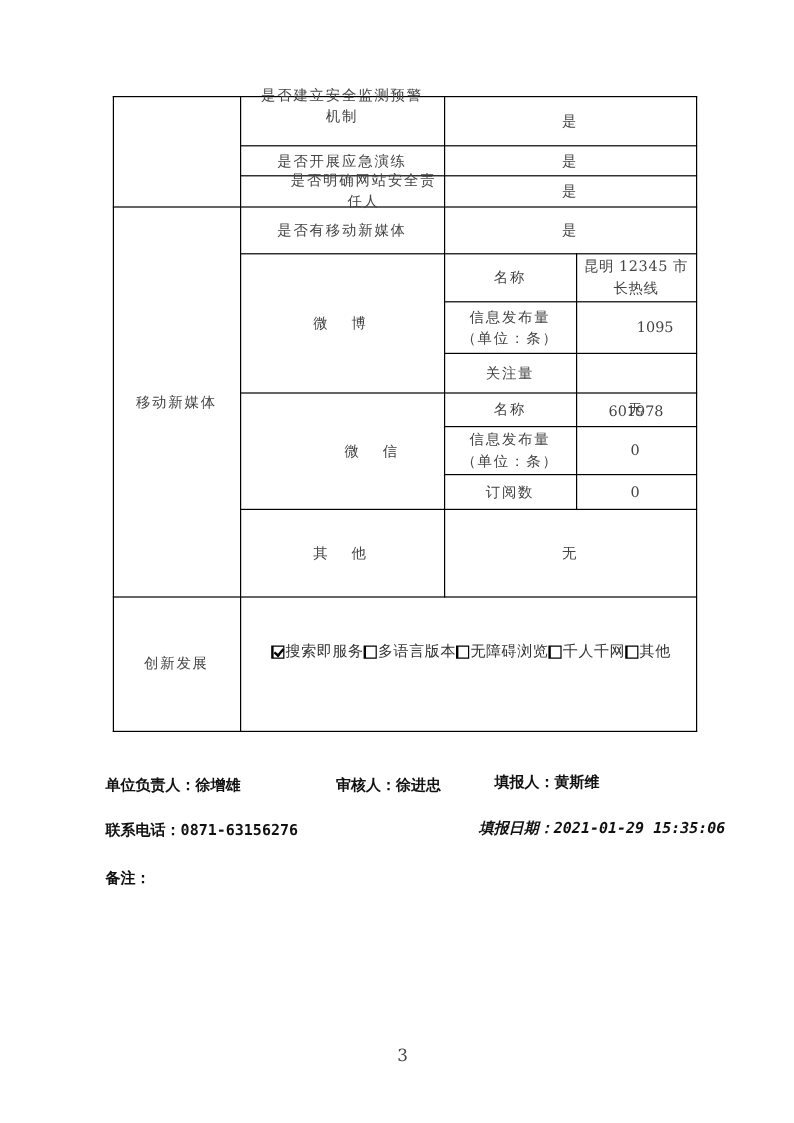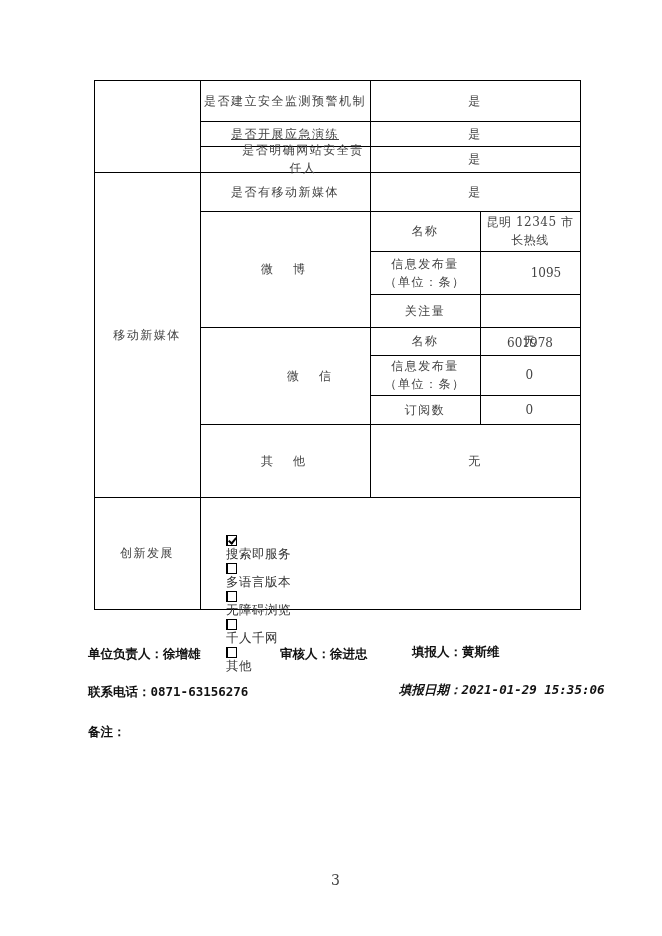--- a/index.html
+++ b/index.html
@@ -4,21 +4,21 @@
 <style>
   html, body { margin:0; padding:0; background:#ffffff; }
   body { width:662px; height:936px; position:relative; overflow:hidden;
          font-family:"DejaVu Serif", "Liberation Serif", serif; color:#333; }
   .cell { position:absolute; box-sizing:border-box; display:flex; align-items:center;
           justify-content:center; text-align:center; font-size:12px; line-height:18px;
           letter-spacing:1.5px; color:#444; }
   .hl { position:absolute; height:1px; background:#000; }
   .vl { position:absolute; width:1px; background:#000; }
   .checks { position:absolute; left:226px; top:535px; font-size:12.5px; color:#333;
-            display:flex; align-items:flex-start; white-space:nowrap; letter-spacing:0.5px;flex-direction:column; }
+            display:flex; align-items:center; white-space:nowrap; letter-spacing:0.5px; }
   .cb { display:inline-block; width:11px; height:11px; border:1px solid #000;
         border-left-width:2px; border-top-width:1.5px; box-sizing:border-box;
         position:relative; margin-right:1px; }
   .cb.checked::after { content:""; position:absolute; left:2px; top:0px; width:3px; height:6px;
         border:solid #000; border-width:0 2px 2px 0; transform:rotate(40deg); }
   .footer { position:absolute; font-family:"DejaVu Sans Mono", "Liberation Mono", monospace;
             font-size:12.5px; font-weight:bold; color:#111; white-space:nowrap; }
   .pagenum { position:absolute; left:331px; top:872px; font-size:14px; color:#444; }
 </style>
 </head>
@@ -47,27 +47,27 @@
   <div class="hl" style="left:370px; top:294px; width:211px;"></div>
   <div class="hl" style="left:200px; top:327px; width:381px;"></div>
 
   <div class="hl" style="left:370px; top:355px; width:211px;"></div>
   <div class="hl" style="left:370px; top:395px; width:211px;"></div>
   <div class="hl" style="left:200px; top:424px; width:381px;"></div>
 
   <div class="hl" style="left:94px; top:497px; width:487px;"></div>
 </div>
 
-<div class="cell" style="left:200px; top:80px; width:170px; height:41px; flex-direction:row;">
+<div class="cell" style="left:200px; top:67px; width:170px; height:41px; flex-direction:column;">
   <span>是否建立安全监测预警</span>
   <span>机制</span>
 </div>
 <div class="cell" style="left:370px; top:80px; width:210px; height:41px;">是</div>
 
-<div class="cell" style="left:200px; top:121px; width:170px; height:25px;text-decoration:underline;">是否开展应急演练</div>
+<div class="cell" style="left:200px; top:121px; width:170px; height:25px;">是否开展应急演练</div>
 <div class="cell" style="left:370px; top:121px; width:210px; height:25px;">是</div>
 
 <div class="cell" style="left:200px; top:146px; width:170px; height:26px;padding-left:36px;">是否明确网站安全责任人</div>
 <div class="cell" style="left:370px; top:146px; width:210px; height:26px;">是</div>
 
 <div class="cell" style="left:94px; top:172px; width:106px; height:325px;">移动新媒体</div>
 
 <div class="cell" style="left:200px; top:172px; width:170px; height:39px;">是否有移动新媒体</div>
 <div class="cell" style="left:370px; top:172px; width:210px; height:39px;">是</div>
 

